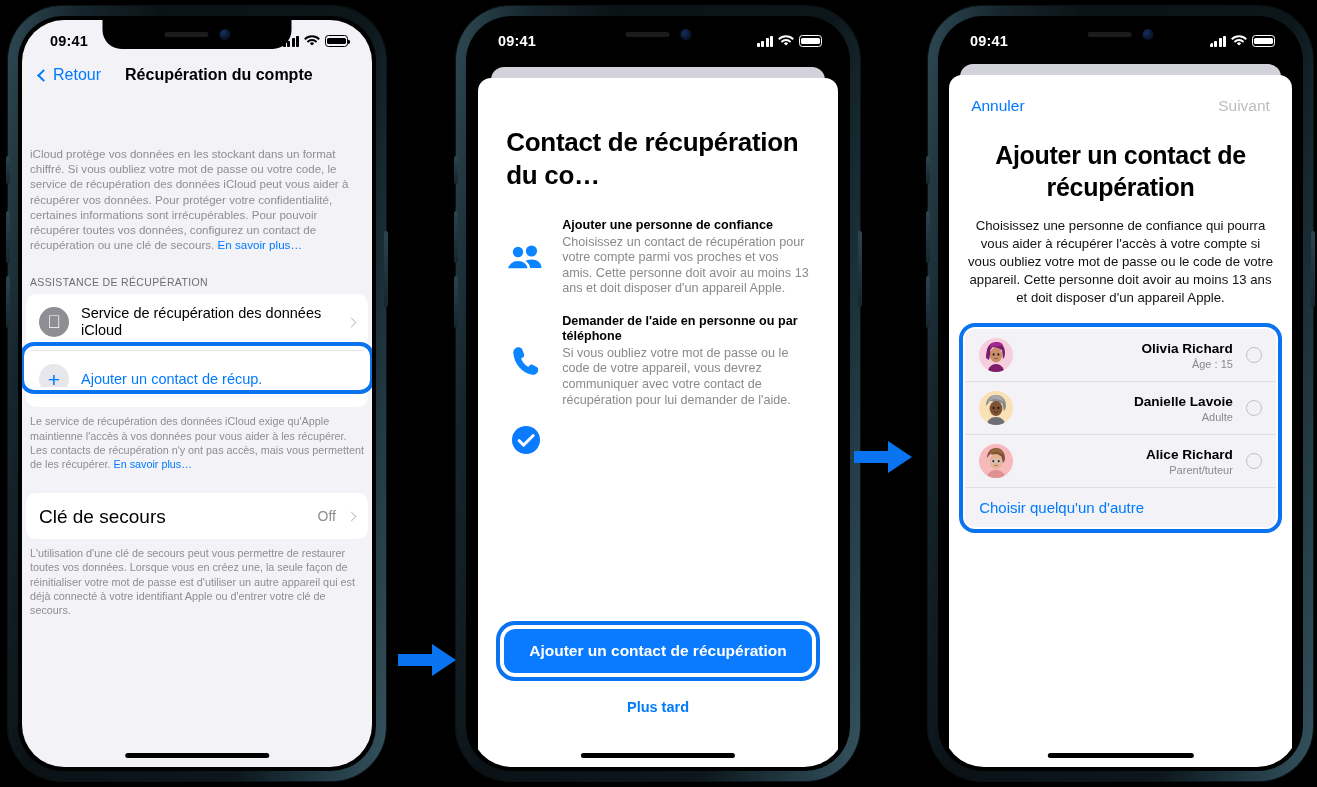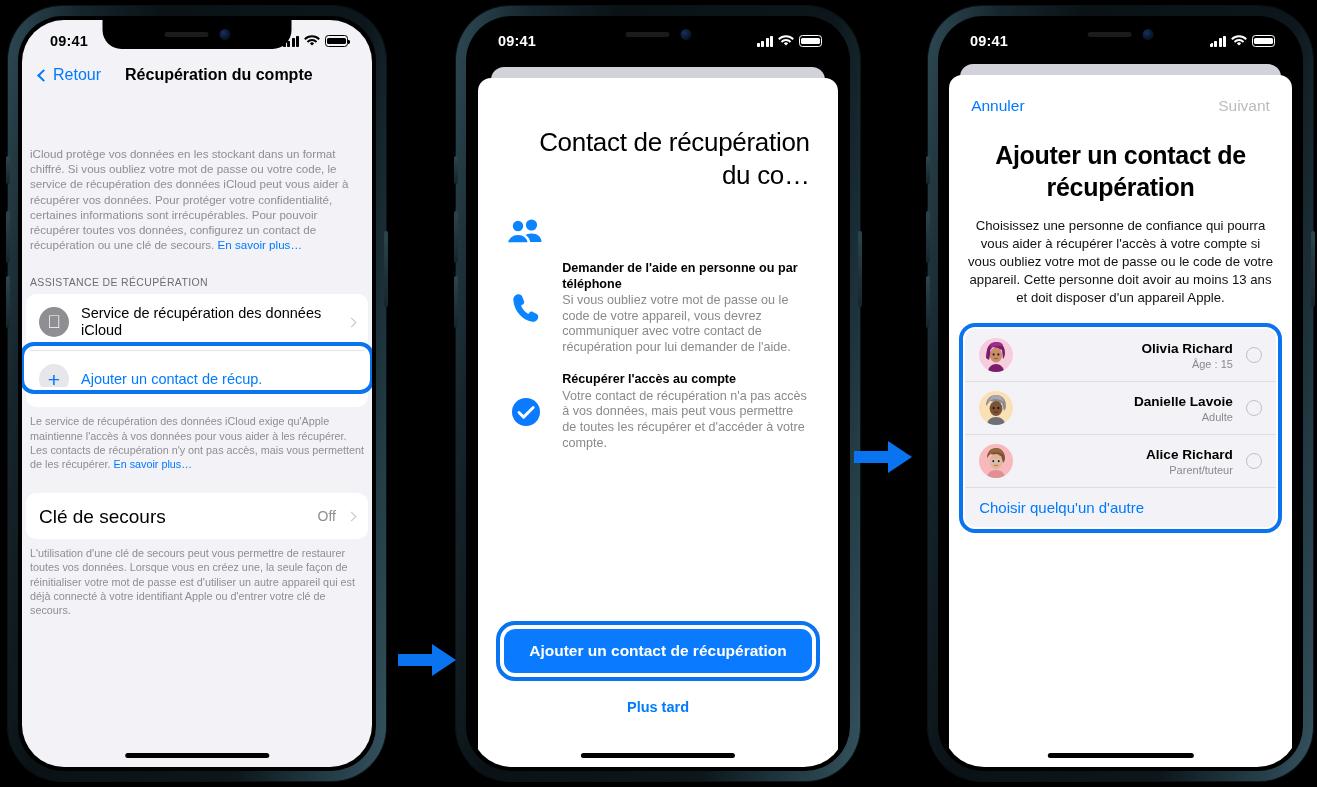--- a/index.html
+++ b/index.html
@@ -114,21 +114,21 @@
   }
 
   
   #phone2 { left: 456px; top: 6px; width: 404px; height: 775px; }
   #phone2 .screen { background: #000; }
   .sheet-back { position:absolute; top:47px; left: 5.5%; right: 5.5%; height: 40px;
     background:#d2d2da; border-radius: 13px 13px 0 0; }
   .sheet { position:absolute; top:58px; left:2.2%; right:2.2%; bottom:0;
     background:#fff; border-radius: 13px 13px 0 0; overflow:hidden; }
   .sheet-content { position:absolute; inset:0; padding: 48px 28px 0 28px; }
-  .big-title { font-size:26px; font-weight:normal; color:#000; text-align:right;
+  .big-title { font-size:26px; font-weight:bold; color:#000; text-align:left;
     line-height:33px; letter-spacing:-0.3px; }
   .features { margin-top: 26px; }
   .feat { display:flex; gap:16px; margin-bottom: 17px; align-items:center; }
   .feat-ic { width:40px; flex:0 0 40px; display:flex; align-items:center; justify-content:center;
     color:#0a84ff; }
   .feat-tx { flex:1; }
   .feat-h { font-size:12.6px; font-weight:bold; color:#000; line-height:15.5px; }
   .feat-p { font-size:12.6px; color:#8a8a8e; line-height:15.6px; margin-top:1px; }
   .cta-wrap { position:absolute; left:26px; right:26px; bottom: 52px; }
   .cta {
@@ -303,44 +303,44 @@
 
               <div class="feat">
                 <div class="feat-ic">
                   <svg width="36" height="26" viewBox="0 0 36 26">
                     <circle cx="23.5" cy="7" r="5.6" fill="#0a84ff"></circle>
                     <path d="M13.5 24c0-5.3 4.5-8.6 10-8.6s10 3.3 10 8.6z" fill="#0a84ff"></path>
                     <circle cx="10" cy="8" r="6.4" fill="#0a84ff" stroke="#fff" stroke-width="2.4"></circle>
                     <path d="M-1 25.5c0-6 5-9.6 11-9.6s11 3.6 11 9.6z" fill="#0a84ff" stroke="#fff" stroke-width="2.4"></path>
                   </svg>
                 </div>
+                <div class="feat-tx">
+                  <div class="feat-h">Ajouter une personne de confiance</div>
+                  <div class="feat-p">Choisissez un contact de récupération pour votre compte parmi vos proches et vos amis. Cette personne doit avoir au moins 13 ans et doit disposer d'un appareil Apple.</div>
+                </div>
               </div>
 
               <div class="feat">
                 <div class="feat-ic">
                   <svg width="28" height="30" viewBox="0 0 24 26">
                     <path d="M5.4 1C3 1 .8 3.3 1 6c.7 9.3 7.6 17.3 16.4 18.9 2.5.5 5-1.6 5.2-4.2.1-1-.4-2-1.3-2.5l-3.3-1.8c-1-.6-2.3-.3-3 .6l-1 1.3a15 15 0 0 1-6.3-7.5l1.5-.8c1-.6 1.5-1.8 1.1-2.9L8.8 3.2C8.4 1.9 7.1 1 5.7 1z" fill="#0a84ff"></path>
                   </svg>
                 </div>
                 <div class="feat-tx">
                   <div class="feat-h">Demander de l'aide en personne ou par téléphone</div>
                   <div class="feat-p">Si vous oubliez votre mot de passe ou le code de votre appareil, vous devrez communiquer avec votre contact de récupération pour lui demander de l'aide.</div>
                 </div>
               </div>
 
               <div class="feat">
                 <div class="feat-ic">
                   <svg width="30" height="30" viewBox="0 0 30 30">
                     <circle cx="15" cy="15" r="14" fill="#0a7aff"></circle>
                     <path d="M8 15.5l4.6 4.6L22.2 10.5" fill="none" stroke="#fff" stroke-width="2.9" stroke-linecap="round" stroke-linejoin="round"></path>
                   </svg>
-                </div>
-                <div class="feat-tx">
-                  <div class="feat-h">Récupérer l'accès au compte</div>
-                  <div class="feat-p">Votre contact de récupération n'a pas accès à vos données, mais peut vous permettre de toutes les récupérer et d'accéder à votre compte.</div>
                 </div>
               </div>
 
             </div>
 
             <div class="cta-wrap">
               <div style="position:relative;">
                 <div class="cta">Ajouter un contact de récupération</div>
                 <div class="cta-ring"></div>
               </div>

